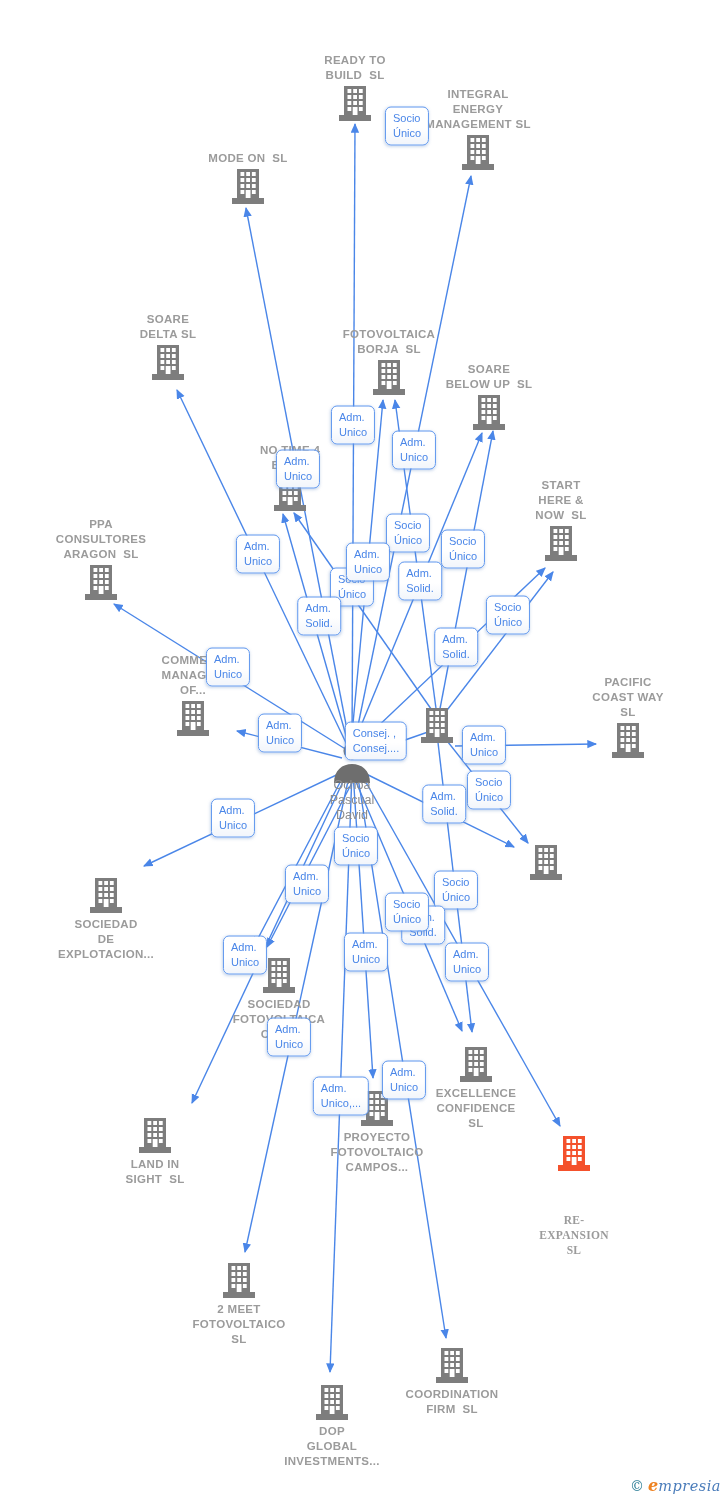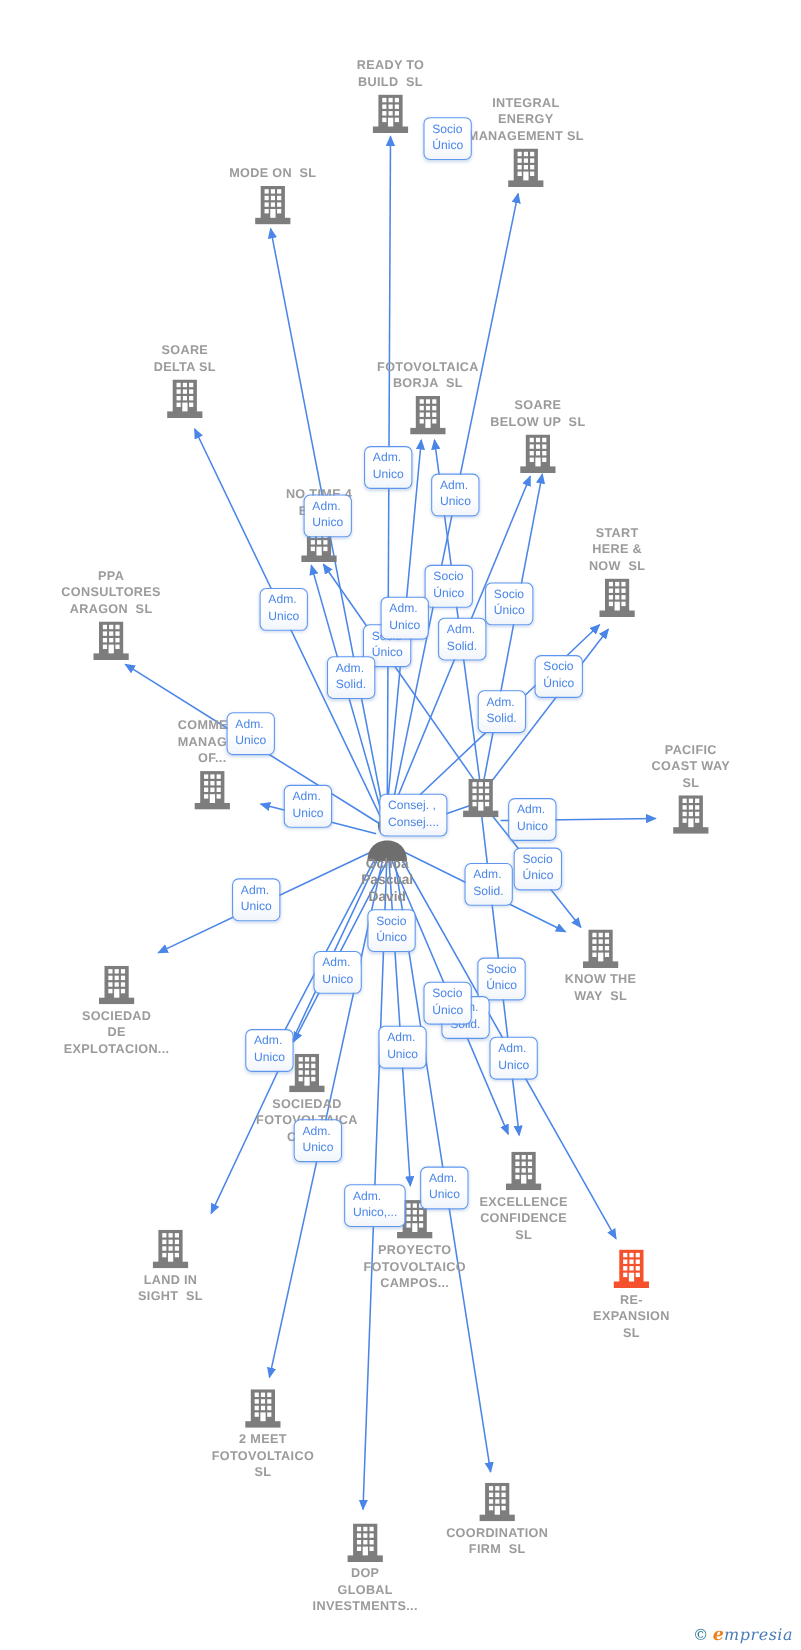--- a/index.html
+++ b/index.html
@@ -384,24 +384,20 @@
             <rect x="22.9" y="9" width="3.8" height="4"></rect>
             <rect x="11.5" y="15" width="3.8" height="4"></rect>
             <rect x="17.2" y="15" width="3.8" height="4"></rect>
             <rect x="22.9" y="15" width="3.8" height="4"></rect>
             <rect x="11.5" y="21" width="3.8" height="4"></rect>
             <rect x="22.9" y="21" width="3.8" height="4"></rect>
             <rect x="16.7" y="21" width="4.8" height="8"></rect>
           </g>
         </svg>
       </div>
-      <div class="clabel" style="left: 466px; top: 884px;">
-        <div>KNOW THE</div>
-        <div>WAY  SL</div>
-      </div>
       <div class="bicon" style="left: 87px; top: 878px; color: rgb(125, 125, 125);">
         <svg viewBox="0 0 38 35" width="38" height="35">
           <rect x="8" y="0" width="22" height="31" fill="currentColor"></rect>
           <rect x="3" y="29" width="32" height="6" fill="currentColor"></rect>
           <g fill="#ffffff">
             <rect x="11.5" y="3" width="3.8" height="4"></rect>
             <rect x="17.2" y="3" width="3.8" height="4"></rect>
             <rect x="22.9" y="3" width="3.8" height="4"></rect>
             <rect x="11.5" y="9" width="3.8" height="4"></rect>
             <rect x="17.2" y="9" width="3.8" height="4"></rect>
@@ -483,21 +479,21 @@
             <rect x="22.9" y="9" width="3.8" height="4"></rect>
             <rect x="11.5" y="15" width="3.8" height="4"></rect>
             <rect x="17.2" y="15" width="3.8" height="4"></rect>
             <rect x="22.9" y="15" width="3.8" height="4"></rect>
             <rect x="11.5" y="21" width="3.8" height="4"></rect>
             <rect x="22.9" y="21" width="3.8" height="4"></rect>
             <rect x="16.7" y="21" width="4.8" height="8"></rect>
           </g>
         </svg>
       </div>
-      <div class="clabel" style="left: 494px; top: 1175px;">
+      <div class="clabel" style="left: 494px; top: 1213px; font-family: Liberation Serif, serif;">
         <div>RE-</div>
         <div>EXPANSION</div>
         <div>SL</div>
       </div>
       <div class="bicon" style="left: 136px; top: 1118px; color: rgb(125, 125, 125);">
         <svg viewBox="0 0 38 35" width="38" height="35">
           <rect x="8" y="0" width="22" height="31" fill="currentColor"></rect>
           <rect x="3" y="29" width="32" height="6" fill="currentColor"></rect>
           <g fill="#ffffff">
             <rect x="11.5" y="3" width="3.8" height="4"></rect>
@@ -615,21 +611,21 @@
         </svg>
       </div>
       <div class="clabel" style="left: 372px; top: 1387px;">
         <div>COORDINATION</div>
         <div>FIRM  SL</div>
       </div>
       <div class="person-icon" style="left: 329px; top: 741px;"><svg viewBox="0 0 46 42" width="46" height="42">
           <circle cx="23" cy="10" r="8.5" fill="currentColor"></circle>
           <path d="M5,42 c0,-13 8.5,-19 18,-19 s18,6 18,19 z" fill="currentColor"></path>
         </svg></div>
-      <div class="pname" style="left: 282px; top: 778px; font-weight: bold;">
+      <div class="pname" style="left: 282px; top: 778px;">
         <div>Ochoa</div>
         <div>Pascual</div>
         <div>David</div>
       </div>
     </div>
   <div id="labels">
       <div class="elabel" style="left: 407px; top: 126px;">
         <div>Socio</div>
         <div>Único</div>
       </div>

